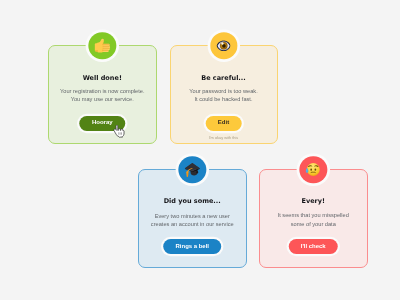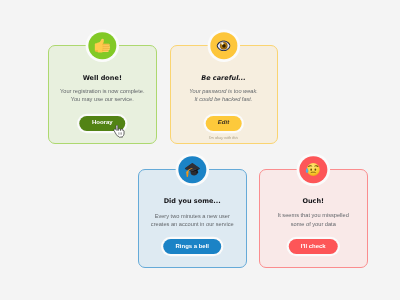--- a/index.html
+++ b/index.html
@@ -34,21 +34,21 @@
       font-family:"Liberation Sans",sans-serif;font-size:3.9px;color:#a89d84;}
 
   
   #card1{left:40px;top:45px;width:108.5px;height:98.5px;background:#e8f0de;border-color:#add86f;}
   #card1 .icon-badge{background:#82c926;}
   #card1 .title{top:28.8px;}
   #card1 .body{top:40.8px;}
   #card1 .btn{top:69.8px;width:45.5px;height:15px;background:#528314;}
 
   
-  #card2{left:161.5px;top:45px;width:108px;height:98.5px;background:#f6eedf;border-color:#fad471;font-style:italic;}
+  #card2{left:161.5px;top:45px;width:108px;height:98.5px;background:#f6eedf;border-color:#fad471;}
   #card2 .icon-badge{background:#fdc63b;}
   #card2 .title{top:28.8px;}
   #card2 .body{top:40.8px;}
   #card2 .btn{top:69.8px;width:36.6px;height:15px;background:#fdc93b;color:#3b3020;}
   #card2 .sublink{top:89.4px;}
 
   
   #card3{left:130px;top:169px;width:108.5px;height:98.5px;background:#deeaf2;border-color:#65aad8;}
   #card3 .icon-badge{background:#1b83c6;}
   #card3 .title{top:27.8px;}
@@ -159,21 +159,21 @@
         <circle cx="38" cy="35" r="31" fill="url(#cfg)"></circle>
         <path d="M14 18.5 C19 13 28.5 12.5 33 18 C34.2 19.5 32.8 21.8 31.2 20.8 C26.4 18 20 18.8 16.5 22.8 C15 24.5 12.3 20.5 14 18.5 Z" fill="#6B4F06"></path>
         <path d="M62 18.5 C57 13 47.5 12.5 43 18 C41.8 19.5 43.2 21.8 44.8 20.8 C49.6 18 56 18.8 59.5 22.8 C61 24.5 63.7 20.5 62 18.5 Z" fill="#6B4F06"></path>
         <ellipse cx="28" cy="36" rx="4.2" ry="5.4" fill="#6B4D05"></ellipse>
         <ellipse cx="48" cy="36" rx="4.2" ry="5.4" fill="#6B4D05"></ellipse>
         <path d="M24 53.5 C25.5 47.5 30 45.5 33.5 45.5 L42 45.5 C45.5 45.5 50 47.5 51.5 53.5 C48.5 49.8 45.5 49 42 49 L33.5 49 C30 49 27 49.8 24 53.5 Z" fill="#6B4D05"></path>
         <path d="M8 26.5 C12.4 34 14.5 39 14.5 42.8 C14.5 47 11.6 50.2 8 50.2 C4.3 50.2 1.4 47 1.4 42.8 C1.4 39 3.6 34 8 26.5 Z" fill="#4FACE7"></path>
         <path d="M6.6 33 C4.4 37.2 3.7 40.4 3.8 42.9 C3.9 44.8 4.6 46.1 5.7 46.7 C4 46.4 3 44.5 3 42.5 C3 39.8 4.1 36.5 6.6 33 Z" fill="#A8DCF7" opacity="0.9"></path>
       </svg>
     </div>
-    <div class="title">Ouch!</div>
+    <div class="title">Every!</div>
     <div class="body">
       <div>It seems that you misspelled</div>
       <div>some of your data</div>
     </div>
     <div class="btn">I'll check</div>
   </div>
 
   <div class="cursor">
     <svg width="11.8" height="12.8" viewBox="0 0 59 64" shape-rendering="geometricPrecision">
       <path id="hand" d="M15.5 5.5 C15.5 3 17.4 1.6 19.4 1.6 C21.4 1.6 23.3 3 23.3 5.5 L23.3 27 L27.3 27 L27.3 22.5 C27.3 20 29.4 18.4 31.7 18.4 C34 18.4 36.1 20 36.1 22.5 L36.1 27 L39.5 27 L39.5 23.5 C39.5 21 41.6 19.4 43.9 19.4 C46.2 19.4 48.3 21 48.3 23.5 L48.3 27 L51.5 27 C53.2 27 54.5 28.5 54.5 30.5 L54.5 45 C54.5 51.5 51 56 47 58 L45 61.5 L42.3 58.2 L39.3 61.5 L36.3 58.3 L33 61.5 L29.5 57.8 C23.5 56.5 19.6 52.5 16.3 46.8 L5.5 28.5 C4 25.8 4.7 22.6 7.3 21.1 C9.9 19.6 13 20.4 14.6 23 L16 25.4 Z" fill="#ffffff" stroke="#3f3f3f" stroke-width="3" stroke-linejoin="round" stroke-linecap="round"></path>

